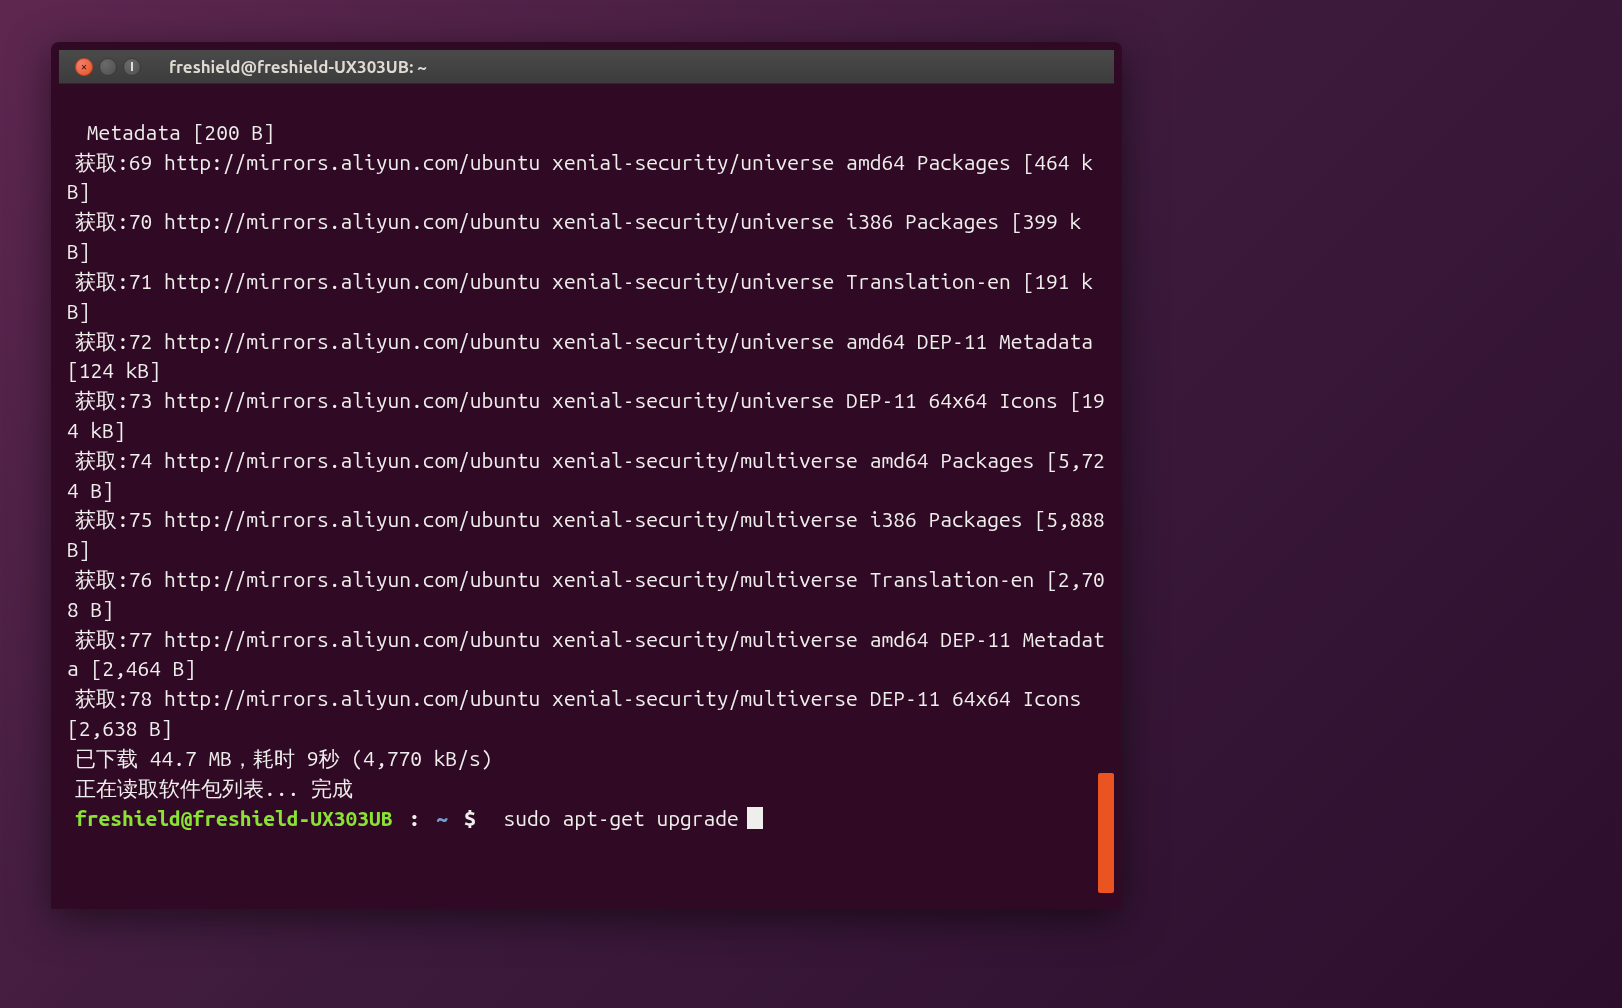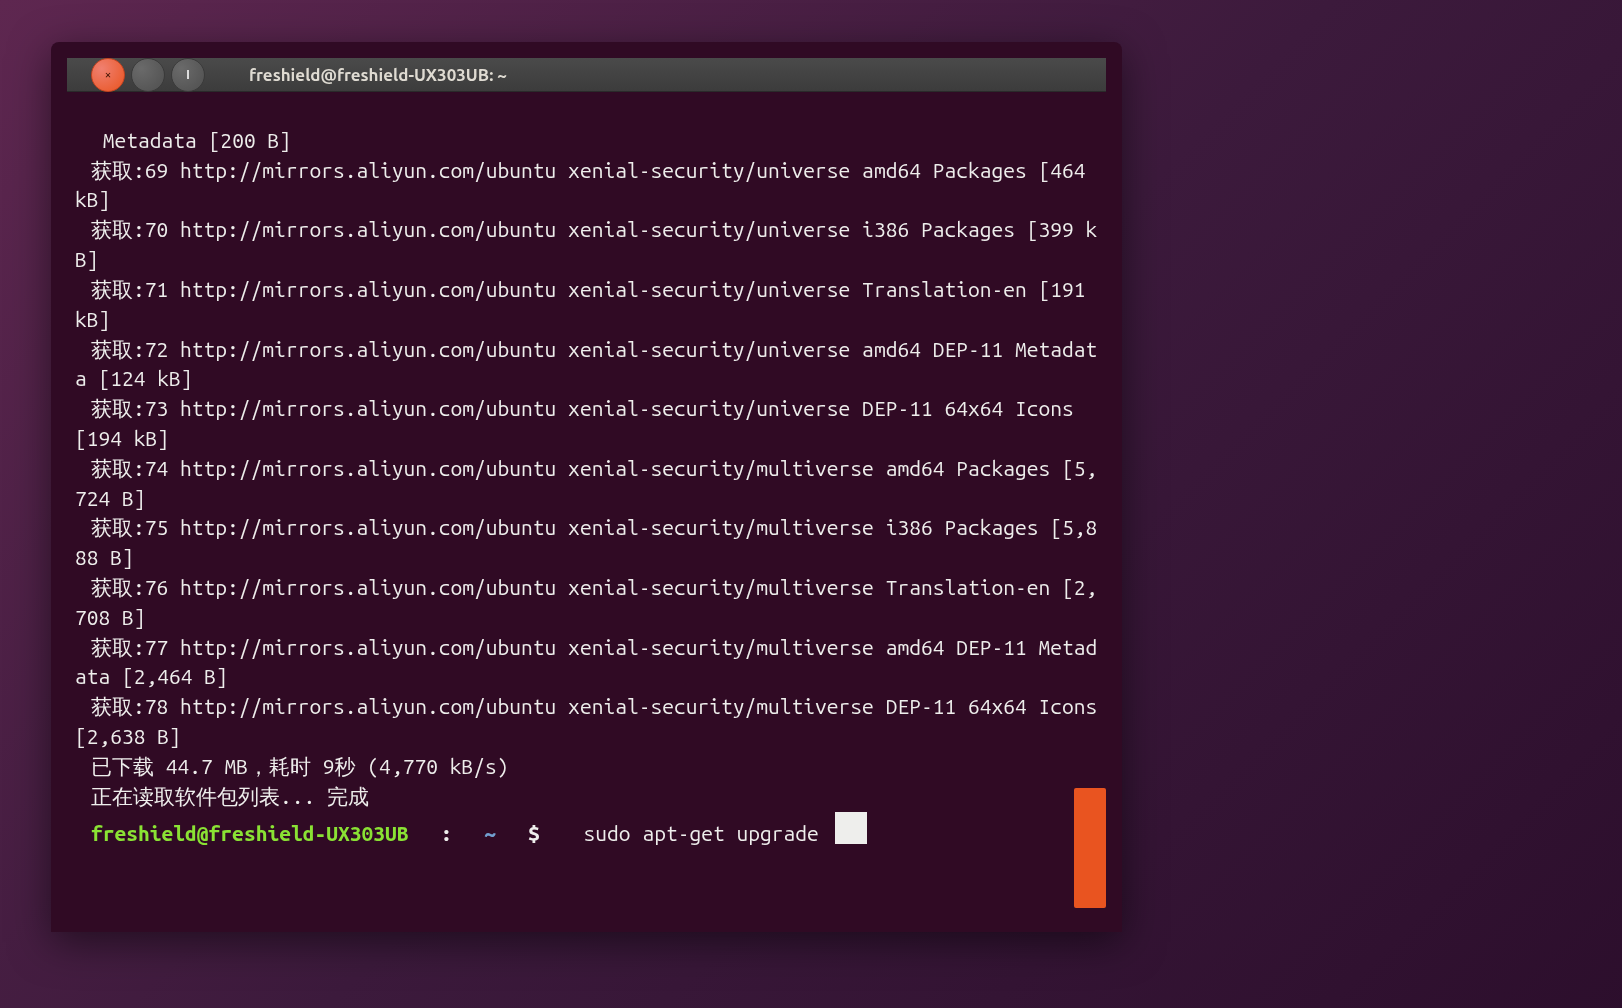--- a/index.html
+++ b/index.html
@@ -1,17 +1,17 @@
 <!DOCTYPE html>
 <html><head>
   <meta charset="utf-8">
   <style>
     * {
       margin: 0;
-      padding: 16px;
+      padding: 8px;
       box-sizing: border-box;
     }
     body {
       background: linear-gradient(135deg, #5e2750 0%, #3c1a3c 50%, #2c0e2c 100%);
       width: 1622px;
       height: 1008px;
       font-family: "Ubuntu Mono", "DejaVu Sans Mono", monospace;
       overflow: hidden;
     }
     .terminal-window {

